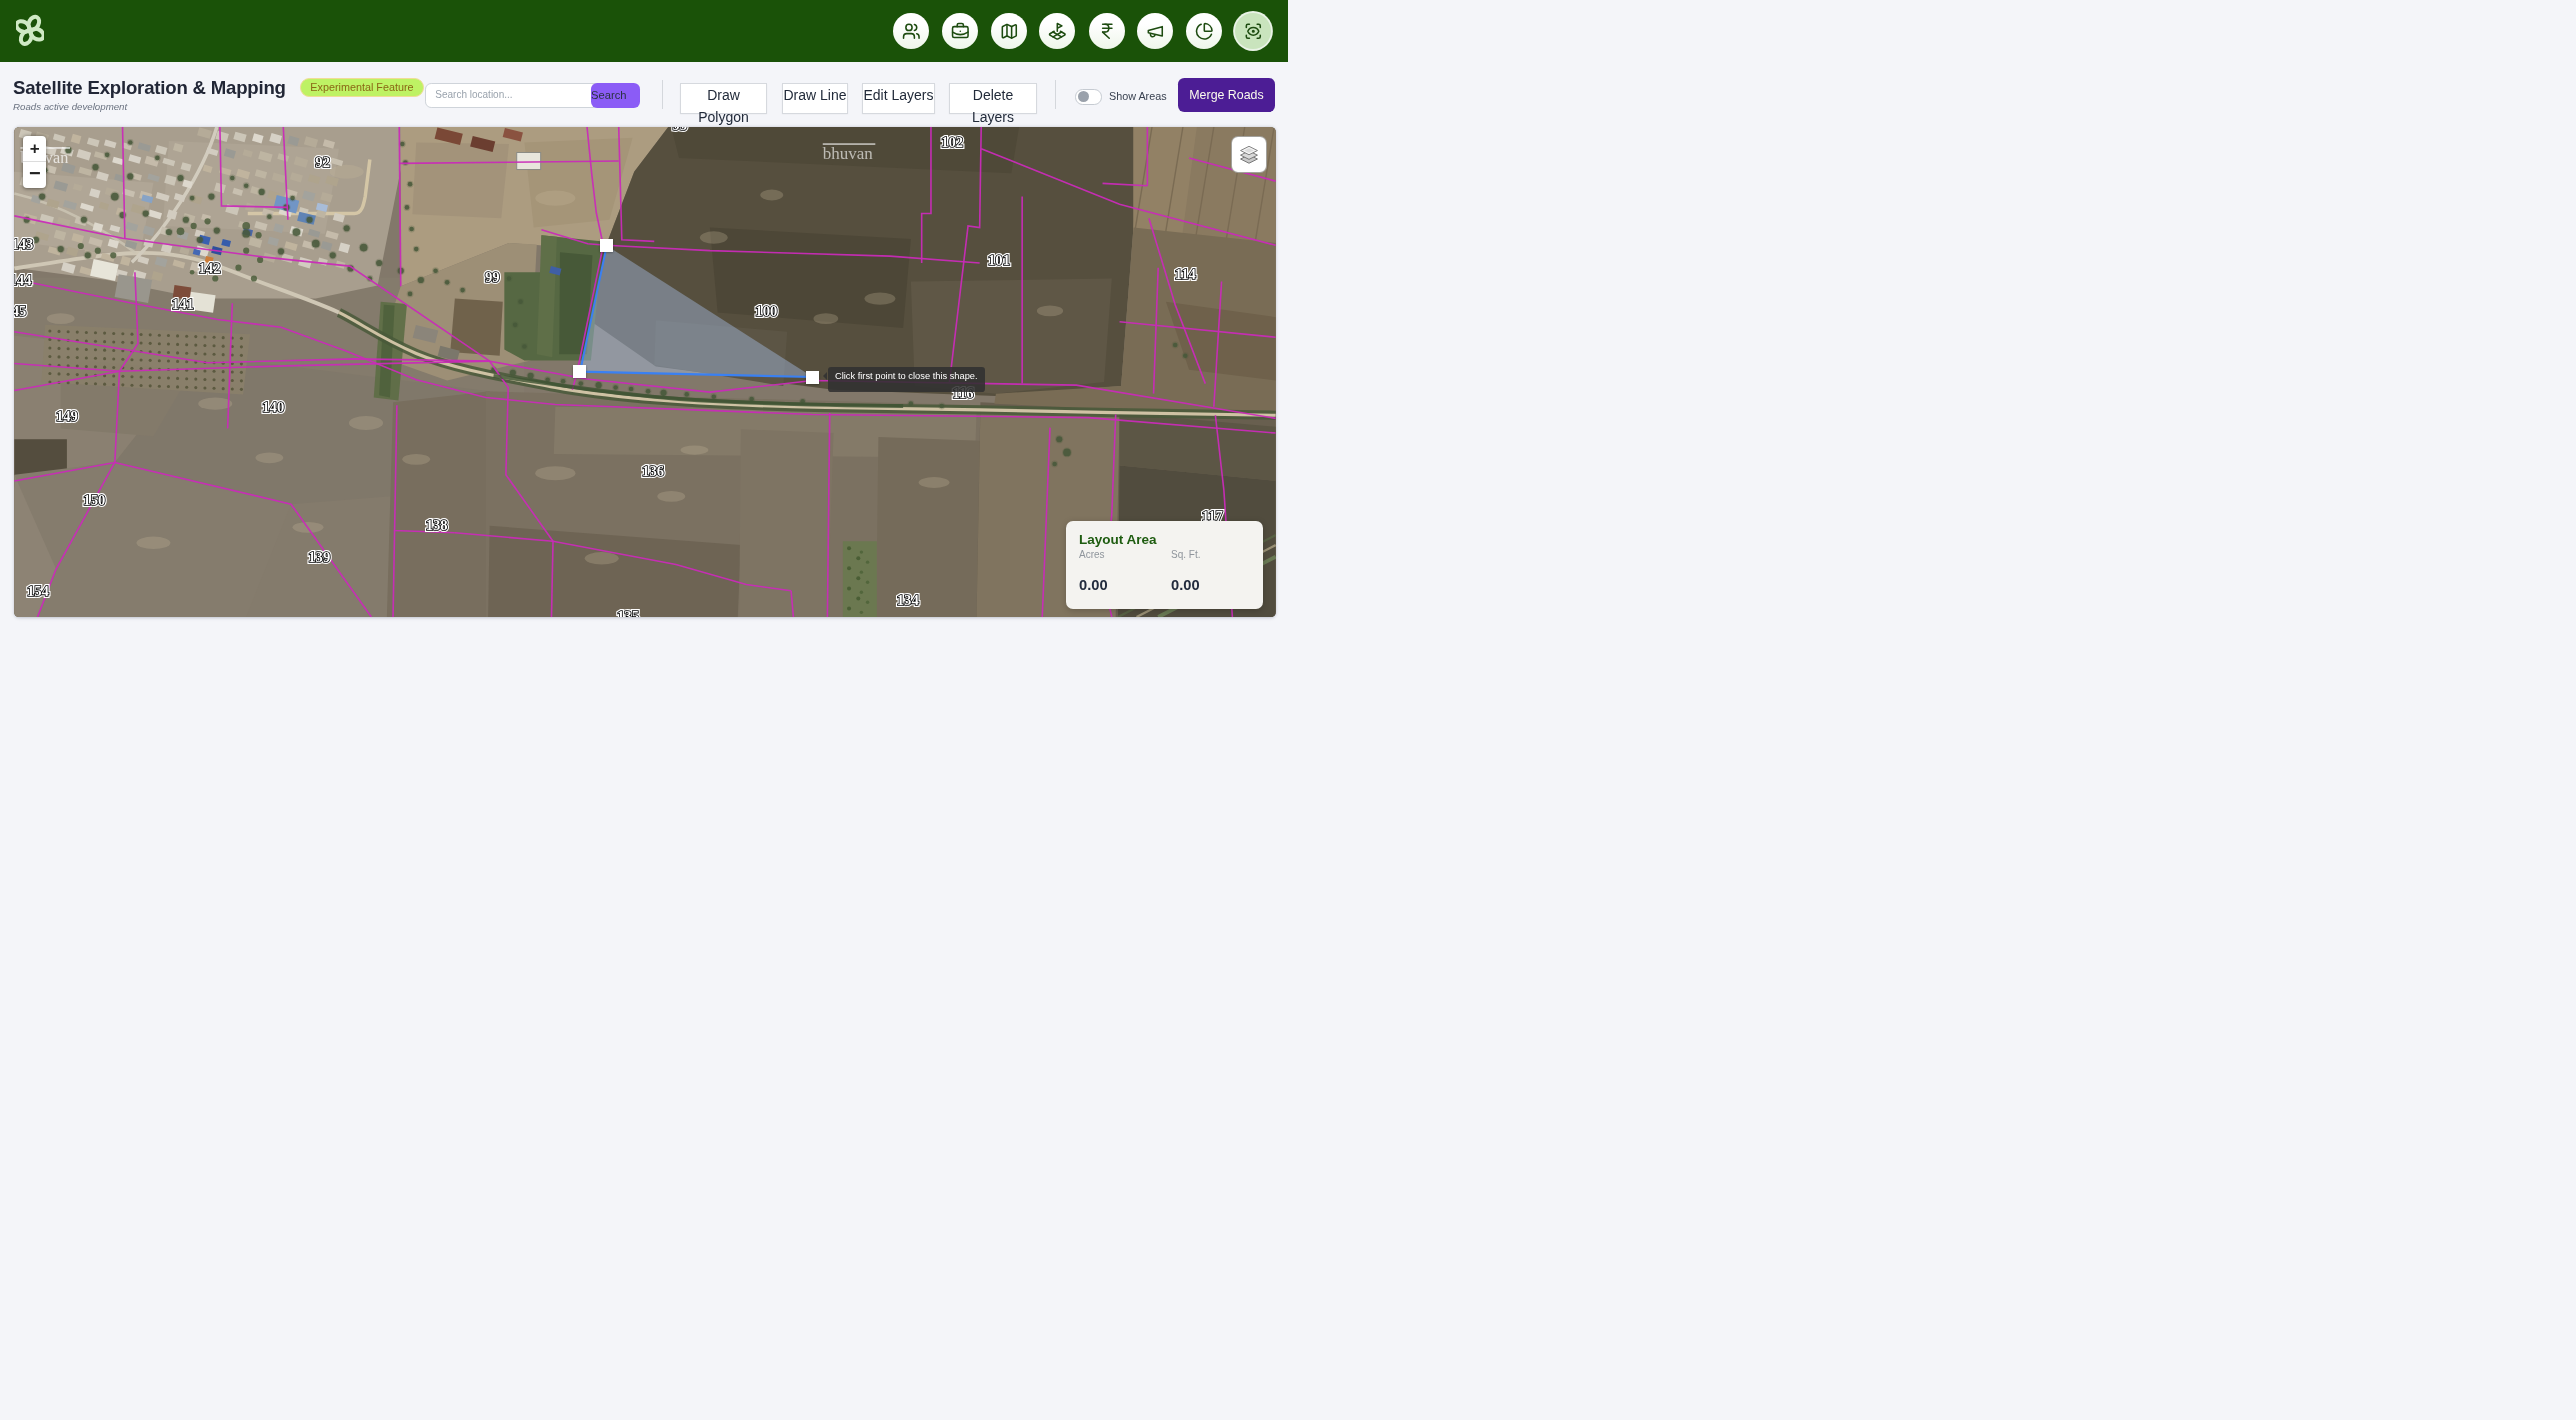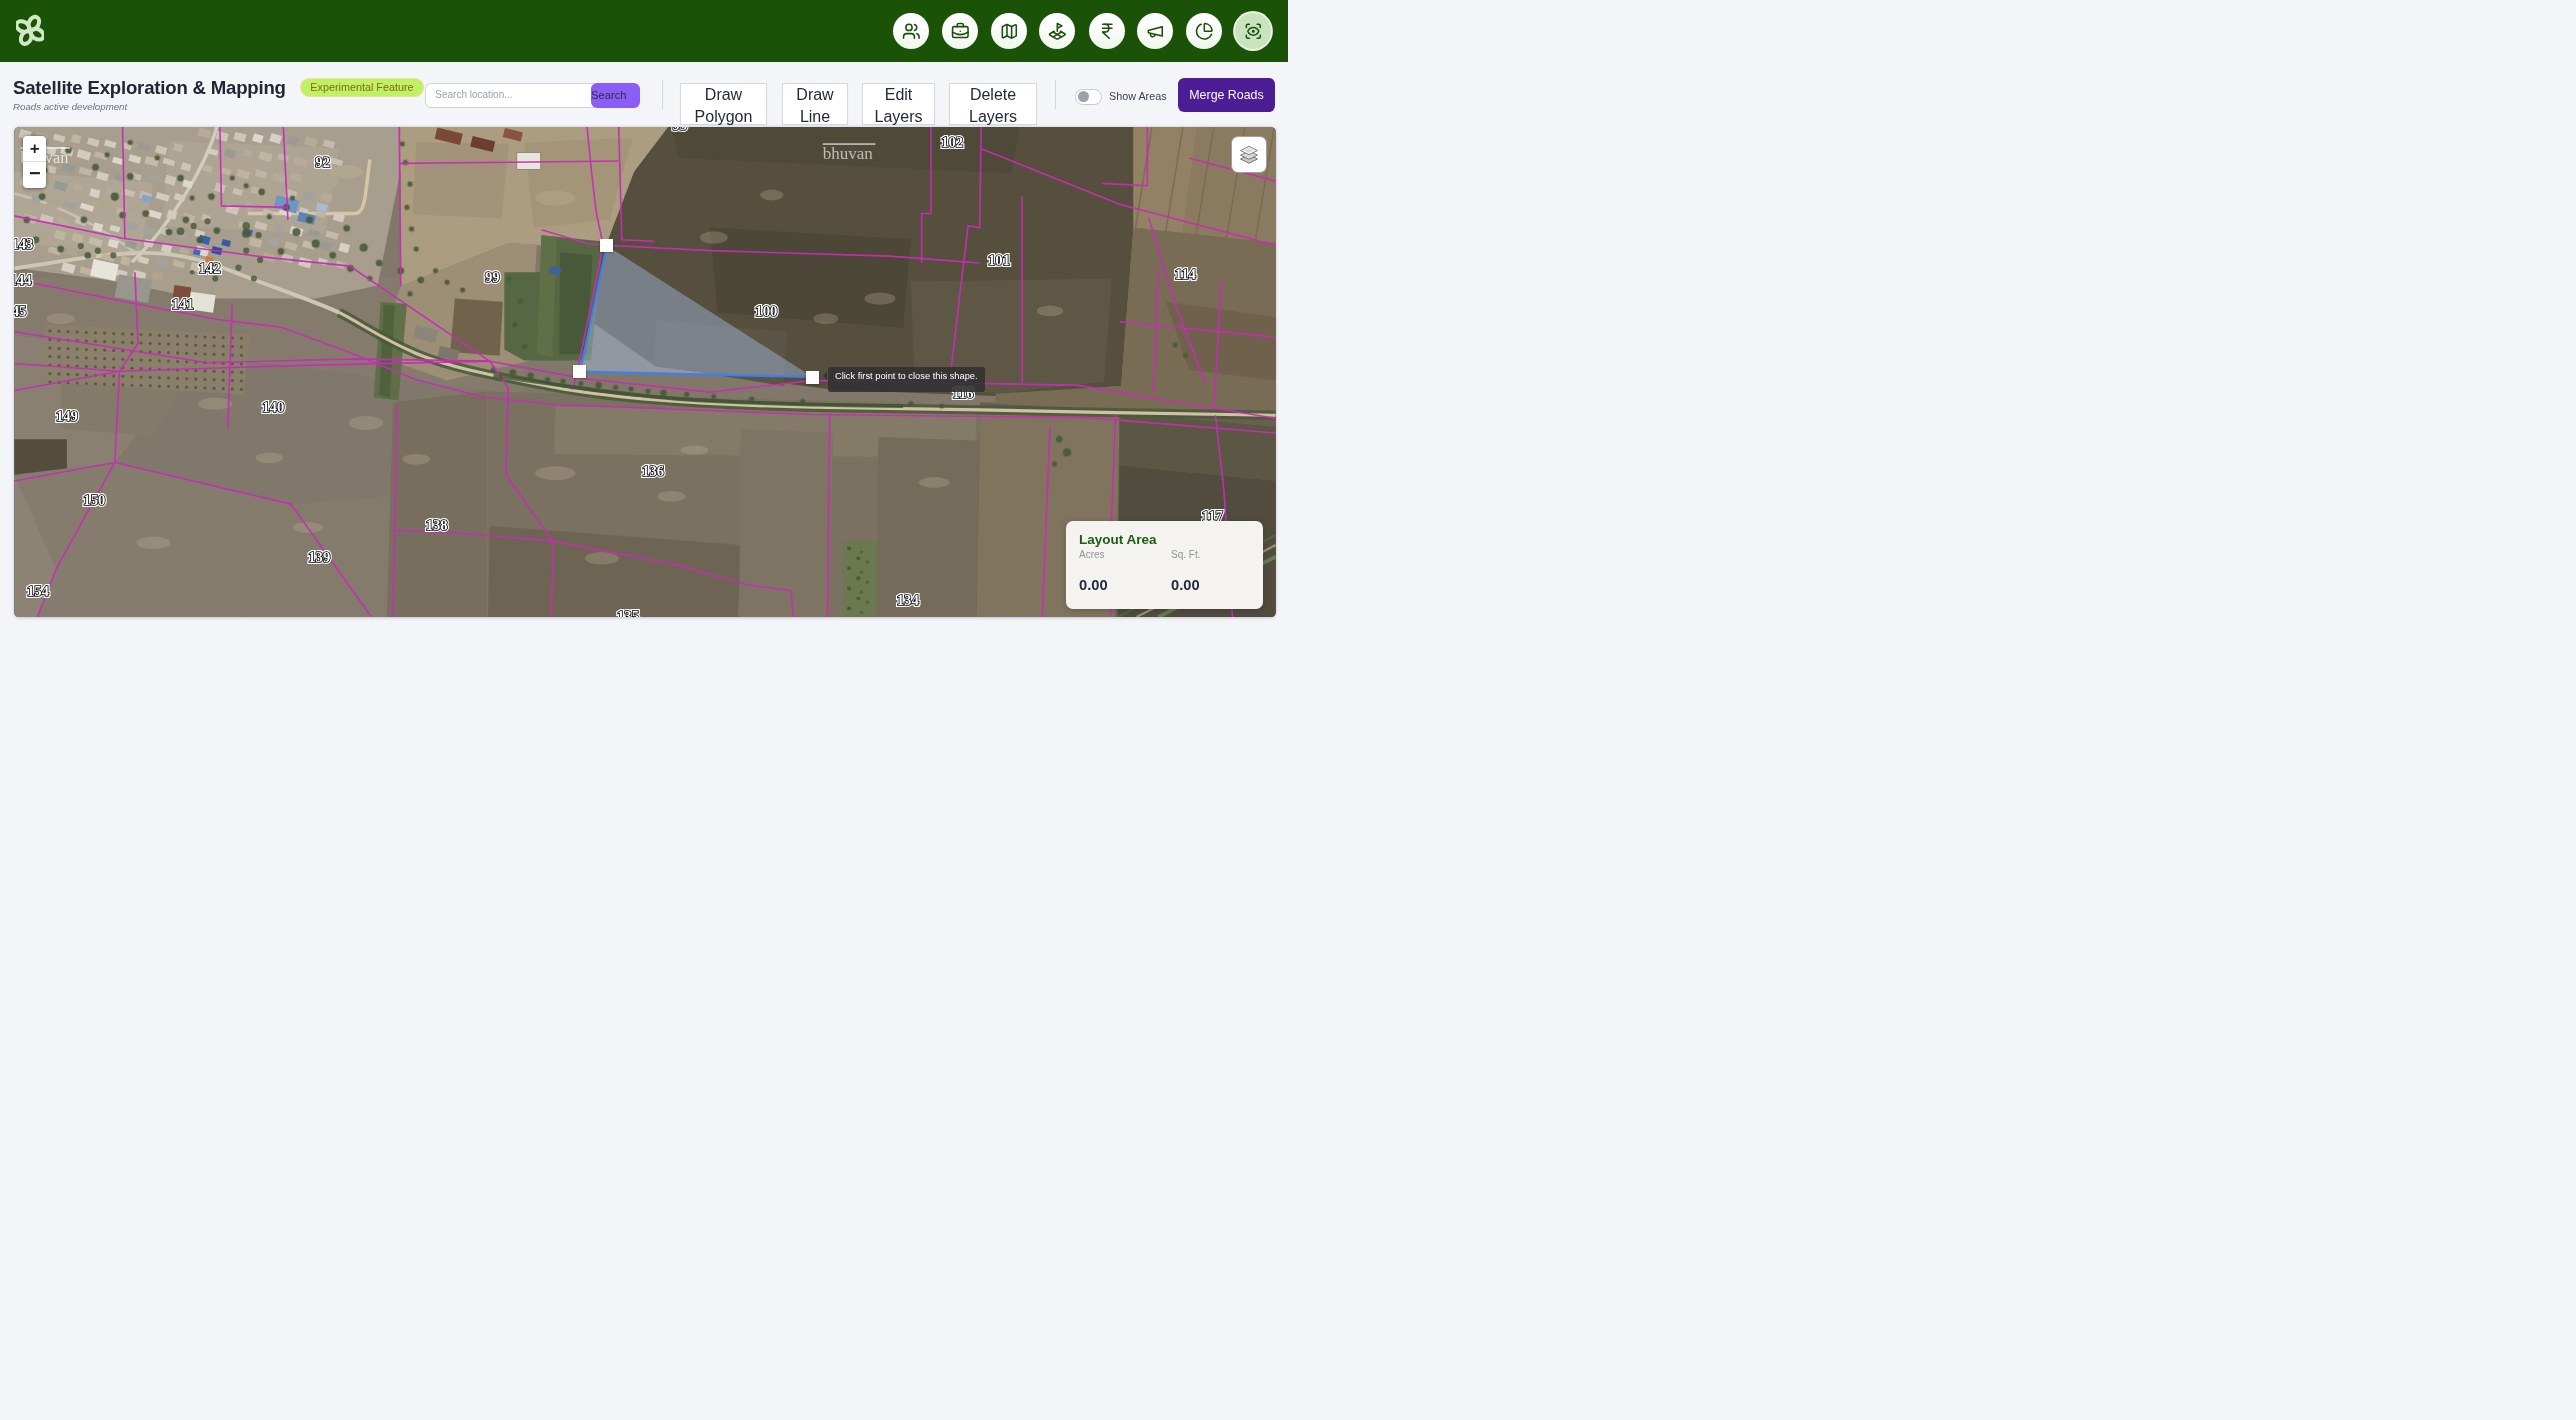--- a/index.html
+++ b/index.html
@@ -7,21 +7,21 @@
 #header { position:absolute; left:0; top:0; width:1288px; height:62px; background:#1a5208; }
 .icbtn { position:absolute; top:12.8px; width:36px; height:36px; border-radius:50%; background:linear-gradient(180deg,#ffffff 30%,#eef6ea); display:flex; align-items:center; justify-content:center; }
 .icbtn svg { width:18.6px; height:18.6px; stroke:#1d4b10; stroke-width:2; fill:none; stroke-linecap:round; stroke-linejoin:round; }
 .icbtn.active { background:#c9e4bd; box-shadow:0 0 0 1.9px #e9f3e6; }
 #title { position:absolute; left:13px; top:77px; font-size:18.6px; font-weight:bold; color:#212636; letter-spacing:-0.2px; }
 #pill { position:absolute; left:300px; top:78px; height:18.6px; line-height:16px; padding:0 9.3px; border-radius:9.3px; background:#bef264; border:1.2px solid #f0dd96; color:#8a6715; font-size:10.8px; }
 #subtitle { position:absolute; left:13px; top:101px; font-style:italic; font-size:9.7px; color:#6a7280; }
 #searchinput { position:absolute; left:425px; top:83px; width:187px; height:25px; border:1.2px solid #cfd4da; border-radius:6.2px; background:#fff; font-size:10px; color:#9aa3ad; line-height:22.4px; padding-left:9.3px; }
 #searchbtn { position:absolute; left:591px; top:83px; width:49px; height:25px; background:#8b5cf6; border-radius:6.2px; font-size:11.2px; color:#2a3242; line-height:25px; }
 .vdiv { position:absolute; top:80px; width:1.2px; height:29px; background:#d4d7dc; }
-.tbtn { position:absolute; top:83px; height:42px; background:#fff; border:1.2px solid #d6d9de; border-radius:0; color:#222b3a; font-size:16px; text-align:center; line-height:22.4px; box-shadow:0 0.8px 1.5px rgba(0,0,0,.06); }
+.tbtn { position:absolute; top:83px; height:31px; background:#fff; border:1.2px solid #d6d9de; border-radius:0; color:#222b3a; font-size:14px; text-align:center; line-height:22.4px; box-shadow:0 0.8px 1.5px rgba(0,0,0,.06); }
 #toggle { position:absolute; left:1075px; top:89px; width:27px; height:15.5px; border:1.2px solid #c6cbd2; border-radius:7.7px; background:#fff; }
 #toggle .knob { position:absolute; left:1.5px; top:1.2px; width:11.2px; height:11.2px; border-radius:50%; background:#9aa1ab; }
 #showareas { position:absolute; left:1109px; top:90px; font-size:10.8px; color:#394150; }
 #mergebtn { position:absolute; left:1178px; top:78px; width:97px; height:34px; background:#4c1d95; border-radius:6.2px; color:#fbfbee; font-size:12.4px; text-align:center; line-height:34px; }
 #map { position:absolute; left:14px; top:127px; width:1262px; height:490px; border-radius:5.4px; overflow:hidden; background:#8a7b63; box-shadow:0 0.8px 3.1px rgba(40,50,80,.25); }
 #zoomctl { position:absolute; left:9.3px; top:9.3px; width:23px; height:52px; background:#fff; border-radius:3.9px; box-shadow:0 0.8px 3.9px rgba(0,0,0,.45); font-weight:bold; color:#222; }
 #zoomctl .zin { height:25.5px; border-bottom:0.8px solid #dcdcdc; text-align:center; font-size:17px; line-height:25px; }
 #zoomctl .zout { height:25.5px; text-align:center; font-size:20px; line-height:23px; }
 #layersctl { position:absolute; right:9px; top:8.5px; width:36px; height:37px; background:#fff; border-radius:7px; border:1.9px solid rgba(35,30,20,.42); display:flex; align-items:center; justify-content:center; }
 #areacard { position:absolute; left:1052px; top:394px; width:197px; height:88px; background:#f4f3f0; border-radius:7px; box-shadow:0 1.5px 6.2px rgba(0,0,0,.18); }

